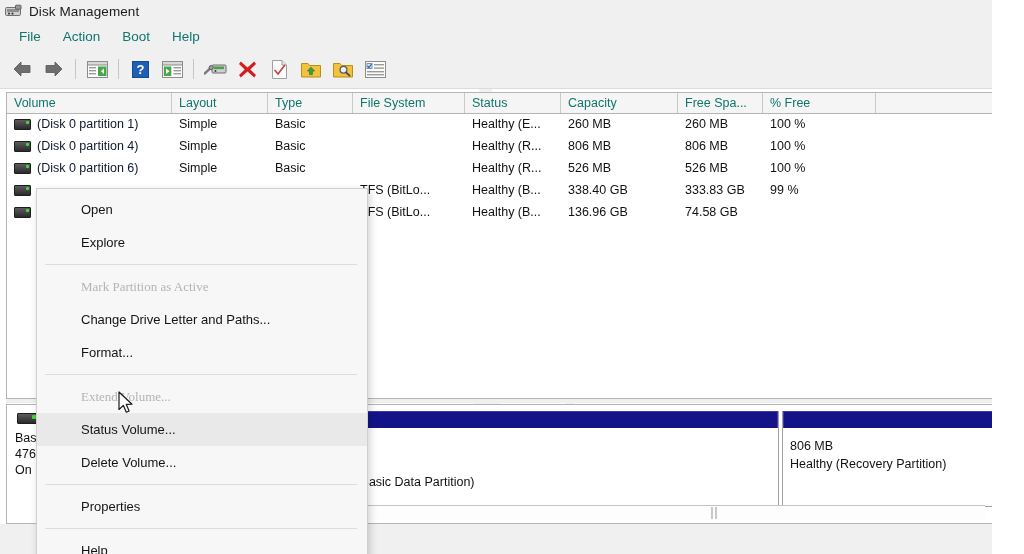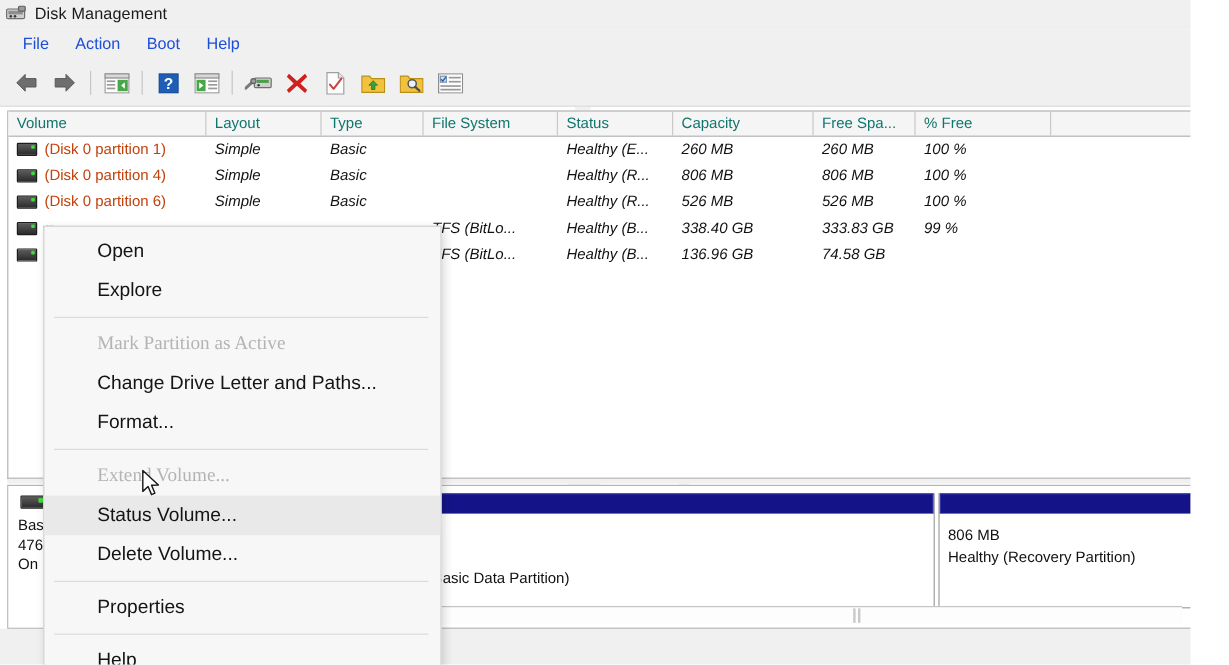--- a/index.html
+++ b/index.html
@@ -49,21 +49,21 @@
   
   .menubar {
     position: absolute; left: 0; top: 22px;
     width: 1024px; height: 28px;
     background: #f0f0f0;
     display: flex; align-items: center;
     z-index: 5;
   }
   .menubar-item {
     font-size: 13.5px;
-    color: #1d4ed8;
+    color: #0f766e;
     padding: 3px 9px;
     margin-left: 4px;
     cursor: default;
   }
   .menubar-item:first-child { margin-left: 10px; }
 
   
   .toolbar {
     position: absolute; left: 0; top: 50px;
     width: 1024px; height: 38px;
@@ -127,21 +127,20 @@
   }
   .lv-td {
     font-size: 12.5px;
     color: #111111;
     padding-left: 7px;
     box-sizing: border-box;
     overflow: hidden;
     white-space: nowrap;
     line-height: 22px;
     height: 22px;
-    font-style: italic;
   }
   .vol-cell {
     display: flex; align-items: center;
     box-sizing: border-box;
     height: 22px;
     padding-left: 7px;
     overflow: hidden;
     white-space: nowrap;
   }
   .vol-icon {
@@ -156,21 +155,21 @@
   .vol-icon::after {
     content: "";
     position: absolute;
     right: 1px; top: 1px;
     width: 3px; height: 3px;
     background: #3ddc3d;
     border-radius: 1px;
   }
   .vol-label {
     font-size: 12.5px;
-    color: #c2410c;
+    color: #0f172a;
   }
   .vol-label.selected {
     background: #0f5fc4;
     color: #ffffff;
     padding: 1px 3px;
     outline: 1px dotted #000;
   }
 
   
   .diskpane {
@@ -295,21 +294,21 @@
     border: 1px solid #d0d0d0;
     box-shadow: 2px 3px 8px rgba(0,0,0,0.18);
     z-index: 20;
     padding: 4px 0 6px 0;
     box-sizing: border-box;
   }
   .ctx-item {
     height: 33px;
     line-height: 33px;
     padding-left: 44px;
-    font-size: 16px;
+    font-size: 13px;
     color: #141414;
     white-space: nowrap;
     cursor: default;
     position: relative;
   }
   .ctx-item.disabled { color: #b4b4b4; font-family: Liberation Serif, serif; }
   .ctx-item.hover {
     background: #e9e9e9;
   }
   .ctx-sep {

